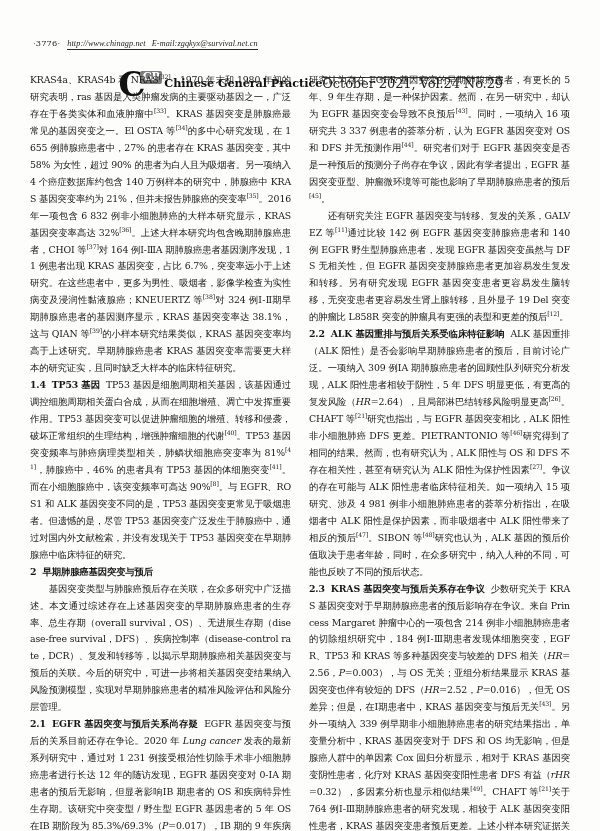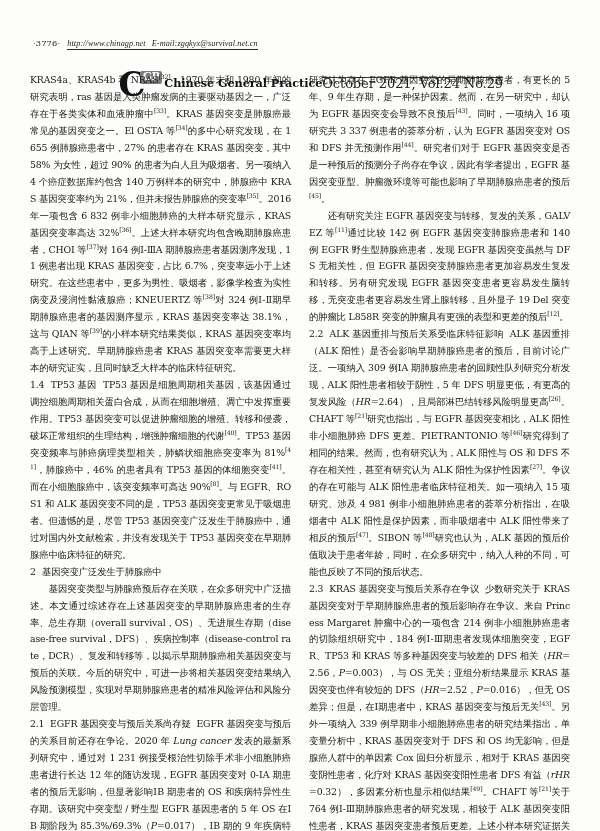--- a/index.html
+++ b/index.html
@@ -134,21 +134,21 @@
     color: #171717;
     font-family: "DejaVu Serif", "Liberation Serif", serif;
     letter-spacing: -0.15px;
     word-break: break-all;
   }
   p.indent { text-indent: 2em; }
   .h-sec {
     font-weight: 700;
   }
   .h-sub { }
-  .h-sub b, .h-sec b { font-weight: 400; }
+  .h-sub b, .h-sec b { font-weight: 700; }
   .en { font-family: "Liberation Serif", "DejaVu Serif", serif; }
   sup {
     font-size: 6.2px;
     vertical-align: super;
     line-height: 0;
   }
 </style>
 </head>
 <body>
 
@@ -173,21 +173,21 @@
   </div>
 
   <div class="columns">
 
     <div class="col">
       <p>KRAS4a、KRAS4b 和 NRAS<sup>[32]</sup>，1970 年末和 1980 年初的研究表明，ras 基因是人类肿瘤发病的主要驱动基因之一，广泛存在于各类实体和血液肿瘤中<sup>[33]</sup>。KRAS 基因突变是肺腺癌最常见的基因突变之一。El OSTA 等<sup>[34]</sup>的多中心研究发现，在 1 655 例肺腺癌患者中，27% 的患者存在 KRAS 基因突变，其中 58% 为女性，超过 90% 的患者为白人且为吸烟者。另一项纳入 4 个癌症数据库约包含 140 万例样本的研究中，肺腺癌中 KRAS 基因突变率约为 21%，但并未报告肺腺癌的突变率<sup>[35]</sup>。2016 年一项包含 6 832 例非小细胞肺癌的大样本研究显示，KRAS 基因突变率高达 32%<sup>[36]</sup>。上述大样本研究均包含晚期肺腺癌患者，CHOI 等<sup>[37]</sup>对 164 例Ⅰ-ⅢA 期肺腺癌患者基因测序发现，11 例患者出现 KRAS 基因突变，占比 6.7%，突变率远小于上述研究。在这些患者中，更多为男性、吸烟者，影像学检查为实性病变及浸润性黏液腺癌；KNEUERTZ 等<sup>[38]</sup>对 324 例Ⅰ-Ⅱ期早期肺腺癌患者的基因测序显示，KRAS 基因突变率达 38.1%，这与 QIAN 等<sup>[39]</sup>的小样本研究结果类似，KRAS 基因突变率均高于上述研究。早期肺腺癌患者 KRAS 基因突变率需要更大样本的研究证实，且同时缺乏大样本的临床特征研究。</p>
       <p class="h-sub">
         <b>1.4</b>&nbsp;&nbsp;<b>TP53 基因</b>&nbsp;&nbsp;<span>TP53 基因是细胞周期相关基因，该基因通过调控细胞周期相关蛋白合成，从而在细胞增殖、凋亡中发挥重要作用。TP53 基因突变可以促进肿瘤细胞的增殖、转移和侵袭，破坏正常组织的生理结构，增强肿瘤细胞的代谢<sup>[40]</sup>。TP53 基因突变频率与肺癌病理类型相关，肺鳞状细胞癌突变率为 81%<sup>[41]</sup>，肺腺癌中，46% 的患者具有 TP53 基因的体细胞突变<sup>[41]</sup>。而在小细胞腺癌中，该突变频率可高达 90%<sup>[8]</sup>。与 EGFR、ROS1 和 ALK 基因突变不同的是，TP53 基因突变更常见于吸烟患者。但遗憾的是，尽管 TP53 基因突变广泛发生于肺腺癌中，通过对国内外文献检索，并没有发现关于 TP53 基因突变在早期肺腺癌中临床特征的研究。</span>
       </p>
       <p class="h-sec">
-        <b>2</b>&nbsp;&nbsp;<b>基因突变广泛发生于肺腺癌中</b>
+        <b>2</b>&nbsp;&nbsp;<b>早期肺腺癌基因突变与预后</b>
       </p>
       <p class="indent">基因突变类型与肺腺癌预后存在关联，在众多研究中广泛描述。本文通过综述存在上述基因突变的早期肺腺癌患者的生存率、总生存期（overall survival，OS）、无进展生存期（disease-free survival，DFS）、疾病控制率（disease-control rate，DCR）、复发和转移等，以揭示早期肺腺癌相关基因突变与预后的关联。今后的研究中，可进一步将相关基因突变结果纳入风险预测模型，实现对早期肺腺癌患者的精准风险评估和风险分层管理。</p>
       <p class="h-sub">
         <b>2.1</b>&nbsp;&nbsp;<b>EGFR 基因突变与预后关系尚存疑</b>&nbsp;&nbsp;<span>EGFR 基因突变与预后的关系目前还存在争论。2020 年 <i>Lung cancer</i> 发表的最新系列研究中，通过对 1 231 例接受根治性切除手术非小细胞肺癌患者进行长达 12 年的随访发现，EGFR 基因突变对 0-ⅠA 期患者的预后无影响，但显著影响ⅠB 期患者的 OS 和疾病特异性生存期。该研究中突变型 / 野生型 EGFR 基因患者的 5 年 OS 在ⅠB 期阶段为 85.3%/69.3%（<i>P</i>=0.017），ⅠB 期的 9 年疾病特异性生存期为 93.2%/77.5%（=0.016）。Cox 回归分析中，在ⅠB 期 EGFR 基因突变是 OS（=0.44）和疾病特异性生存期（=0.38）的有利预后因素。总的来说，</span>
       </p>
     </div>
 
     <div class="col">
       <p>研究认为存在 EGFR 基因突变的早期肺腺癌患者，有更长的 5 年、9 年生存期，是一种保护因素。然而，在另一研究中，却认为 EGFR 基因突变会导致不良预后<sup>[43]</sup>。同时，一项纳入 16 项研究共 3 337 例患者的荟萃分析，认为 EGFR 基因突变对 OS 和 DFS 并无预测作用<sup>[44]</sup>。研究者们对于 EGFR 基因突变是否是一种预后的预测分子尚存在争议，因此有学者提出，EGFR 基因突变亚型、肿瘤微环境等可能也影响了早期肺腺癌患者的预后<sup>[45]</sup>。</p>
       <p class="indent">还有研究关注 EGFR 基因突变与转移、复发的关系，GALVEZ 等<sup>[11]</sup>通过比较 142 例 EGFR 基因突变肺腺癌患者和 140 例 EGFR 野生型肺腺癌患者，发现 EGFR 基因突变虽然与 DFS 无相关性，但 EGFR 基因突变肺腺癌患者更加容易发生复发和转移。另有研究发现 EGFR 基因突变患者更容易发生脑转移，无突变患者更容易发生肾上腺转移，且外显子 19 Del 突变的肿瘤比 L858R 突变的肿瘤具有更强的表型和更差的预后<sup>[12]</sup>。</p>

